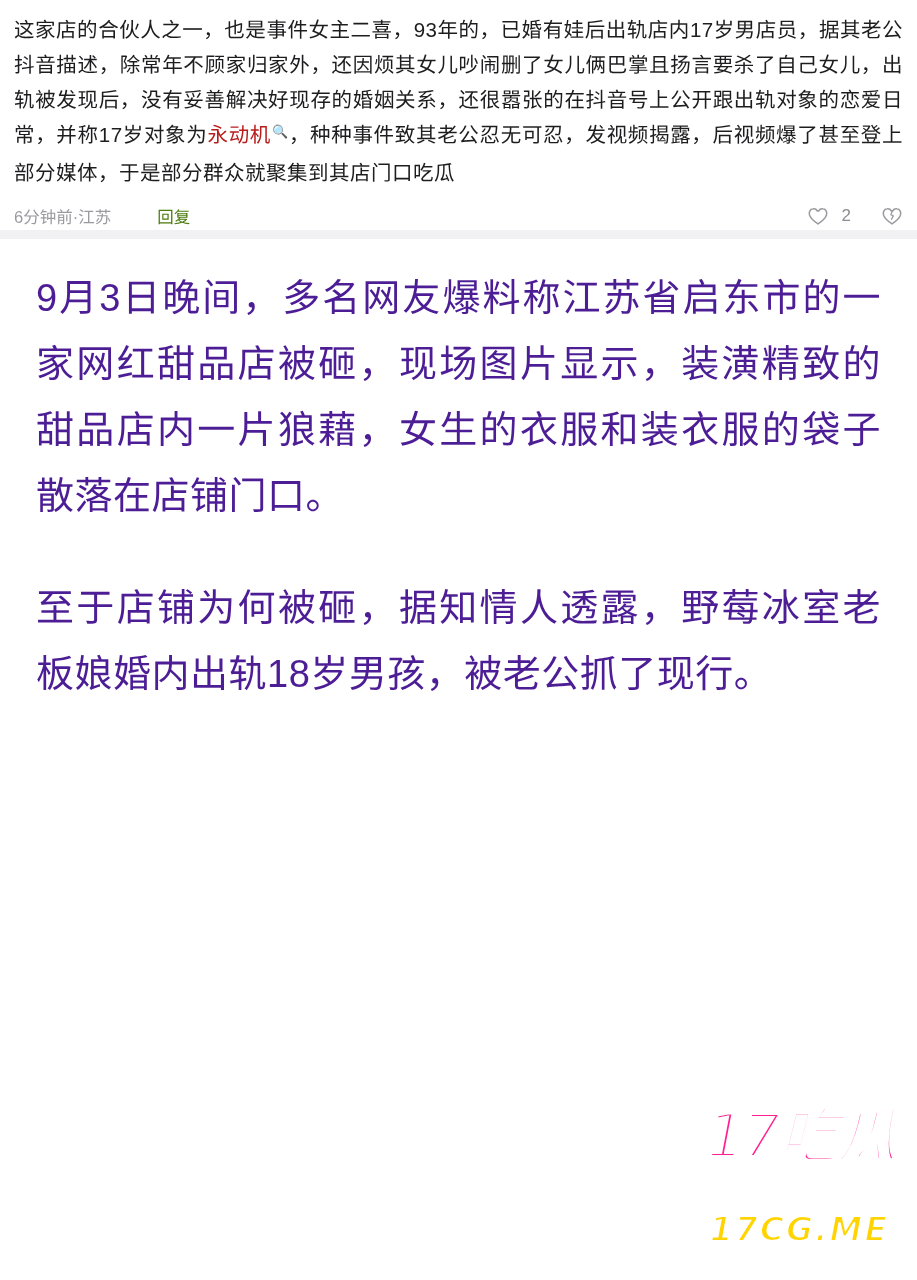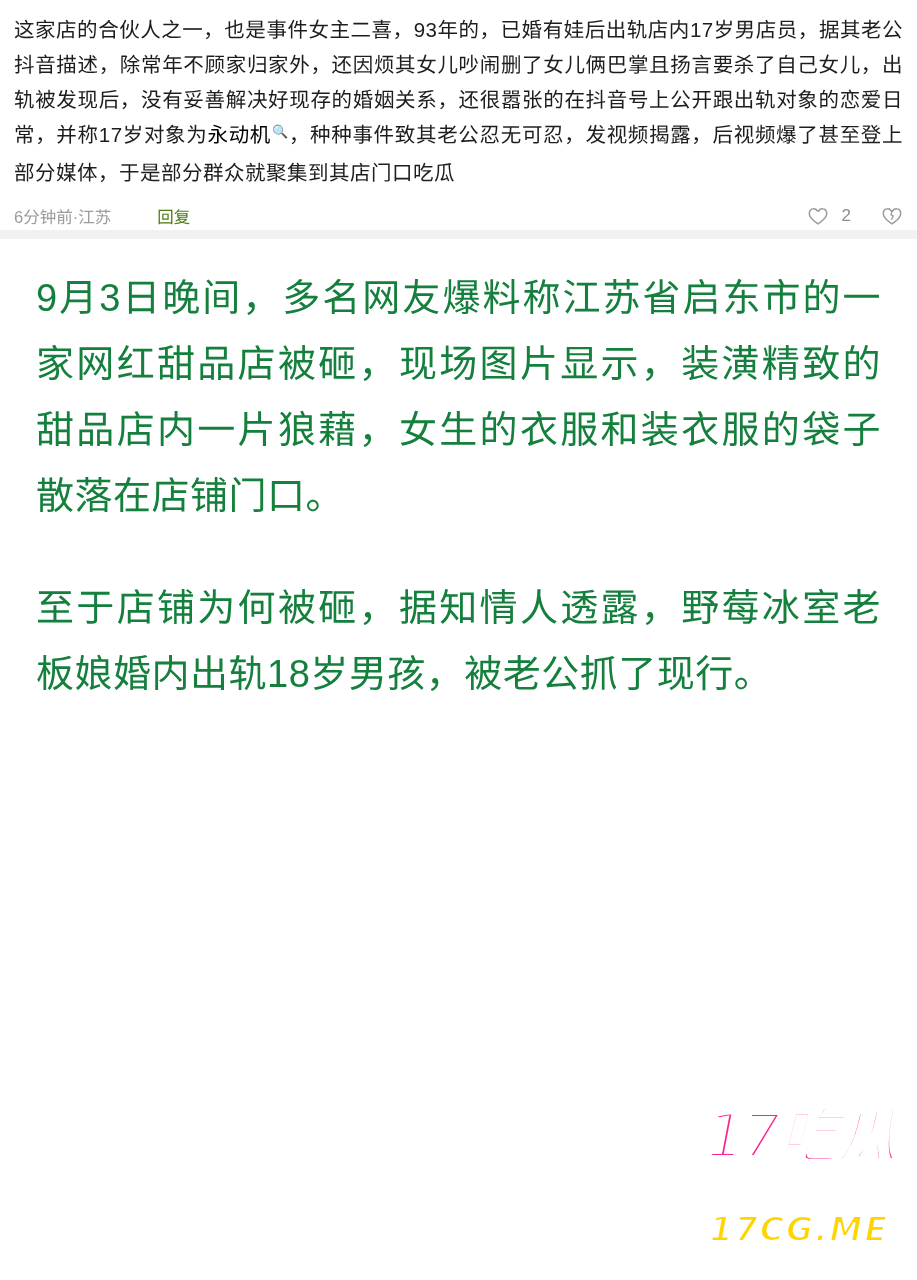--- a/index.html
+++ b/index.html
@@ -26,21 +26,21 @@
     font-size: 20.5px;
     line-height: 35px;
     color: #1d1d1f;
     letter-spacing: 0.5px;
     text-align: justify;
     word-break: break-all;
     margin: 0;
     padding-top: 2px;
   }
   .comment-text .kw-link {
-    color: #000000;
+    color: #b91c1c;
     margin-top: 28px;
   }
   .kw-search-icon {
     display: inline-block;
     font-size: 13px;
     color: #5a83c4;
     transform: translateY(-6px);
     margin-left: 1px;
   }
   .comment-meta {
@@ -86,21 +86,21 @@
   }
 
   
   .article {
     padding: 26px 36px 0 36px;
   }
   .article p {
     font-size: 38px;
     line-height: 66px;
     margin: 0 0 46px 0;
-    color: #15803d;
+    color: #4c1d95;
     letter-spacing: 0.5px;
     text-align: justify;
     word-break: break-all;
     font-weight: 400;
   }
   .article p.bold {
     font-weight: 700;
     margin-bottom: 0;
   }
 

